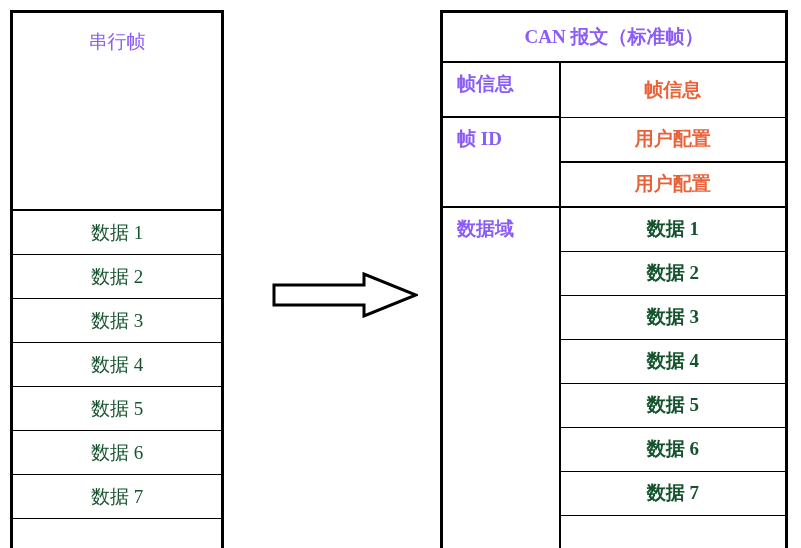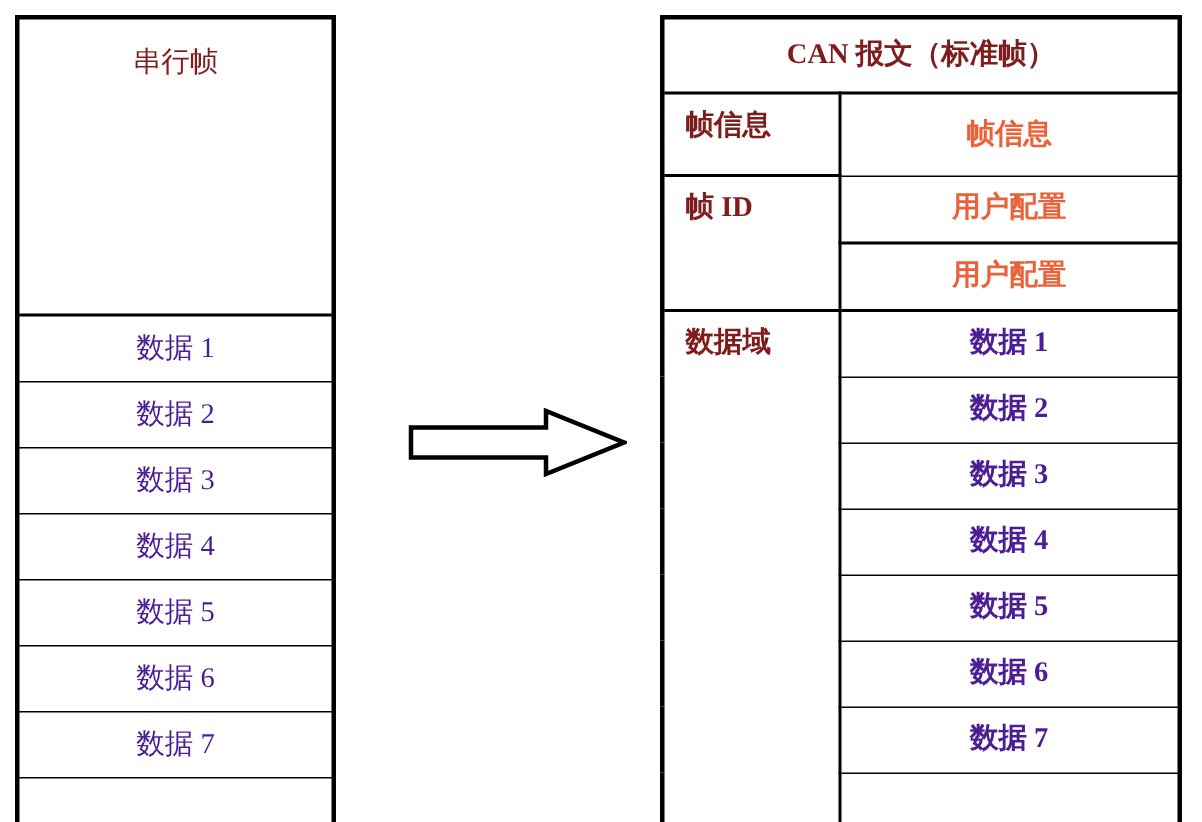--- a/index.html
+++ b/index.html
@@ -80,22 +80,22 @@
     padding-top: 10px;
   }
   #can-frame-table td.val-cell {
     height: 43px;
   }
   #can-frame-table td.val-cell.thick-top {
     border-top-width: 2px;
   }
 
   
-  .txt-black  { color: #7f1d1d; }
-  .txt-blue   { color: #4c1d95; margin-top: 14px; }
+  .txt-black  { color: #8b5cf6; }
+  .txt-blue   { color: #14532d; margin-top: 14px; }
   .txt-orange { color: #e8623a; }
 
   
   #flow-arrow {
     position: absolute;
     left: 272px;
     top: 272px;
     width: 146px;
     height: 46px;
   }

